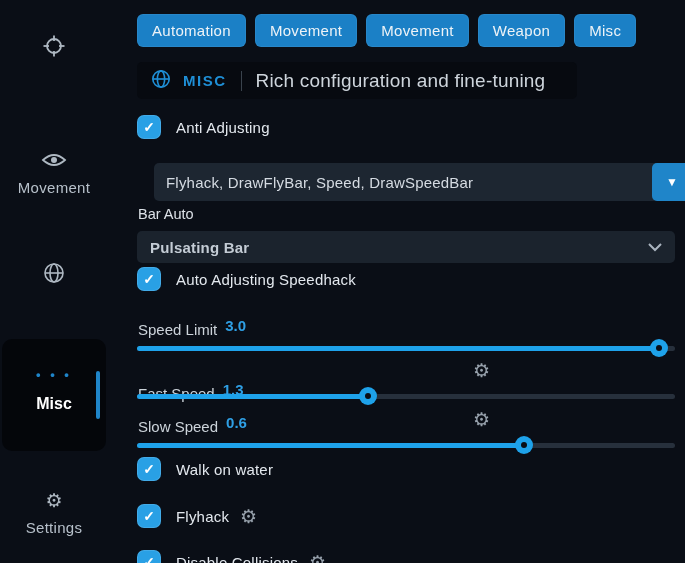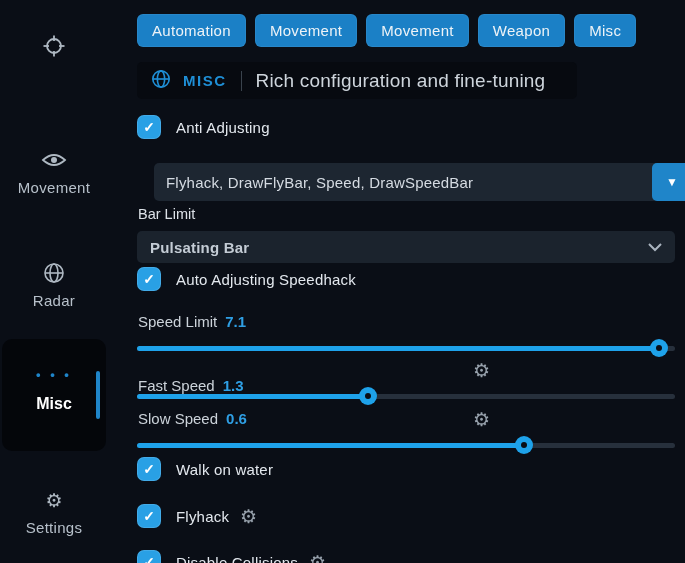--- a/index.html
+++ b/index.html
@@ -42,21 +42,21 @@
                  font-size:12px;display:flex;align-items:center;justify-content:center;cursor:pointer;}
 
   .fldlbl{position:absolute;left:1px;color:#dde2e8;font-size:14.5px;}
 
   .select{position:absolute;top:231px;left:0;width:538px;height:32px;background:#1b232d;border-radius:5px;
           display:flex;align-items:center;padding:0 13px;cursor:pointer;}
   .select .val{flex:1;color:#c4ccd5;font-size:15px;font-weight:bold;letter-spacing:.2px;}
   .select .chev{color:#aab4bf;}
 
   .sliderlbl{position:absolute;left:1px;display:flex;gap:8px;align-items:center;font-size:15px;}
-  .sliderlbl .t{color:#ccd3da;}
+  .sliderlbl .t{color:#ccd3da;margin-top:8px;}
   .sliderlbl .v{color:#2f9fe4;font-weight:bold;}
   .row-gear{position:absolute;left:336px;color:#97a1ac;cursor:pointer;}
 
   .slider{position:absolute;left:0;width:538px;height:18px;cursor:pointer;}
   .slider .track{position:absolute;top:7px;left:0;width:100%;height:5px;background:#27303c;border-radius:3px;}
   .slider .fill{position:absolute;top:7px;left:0;height:5px;background:#1ea2ea;border-radius:3px;}
   .slider .thumb{position:absolute;top:0;width:18px;height:18px;border-radius:50%;background:#1ea2ea;transform:translateX(-50%);}
   .slider .thumb::after{content:"";position:absolute;left:6px;top:6px;width:6px;height:6px;border-radius:50%;background:#0a0e16;}
 </style>
 </head>
@@ -93,21 +93,20 @@
   <div class="side-item" style="top:260px;">
     <div class="ic">
       <svg width="22" height="22" viewBox="0 0 22 22">
           <g stroke="#aeb8c2" stroke-width="1.6" fill="none">
         <circle cx="11" cy="11" r="9"></circle>
             <ellipse cx="11" cy="11" rx="4" ry="9"></ellipse>
             <line x1="2" y1="11" x2="20" y2="11"></line>
           </g>
         </svg>
     </div>
-    <div class="lbl">Radar</div>
   </div>
 
   <div class="misc-box">
     <div class="dots">• • •</div>
     <div class="lbl">Misc</div>
     <div class="bar"></div>
   </div>
 
   <div class="side-item" style="top:487px;">
     <div class="ic gear-glyph">⚙</div>
@@ -142,39 +141,39 @@
     <div class="chkrow" style="top:115px;">
       <span class="chk">✓</span>
       <span class="lbl">Anti Adjusting</span>
     </div>
 
     <div class="multisel">
       <span class="val">Flyhack, DrawFlyBar, Speed, DrawSpeedBar</span>
       <button class="btn">▼</button>
     </div>
 
-    <div class="fldlbl" style="top:206px;">Bar Limit</div>
+    <div class="fldlbl" style="top:206px;">Bar Auto</div>
 
     <div class="select">
       <span class="val">Pulsating Bar</span>
       <span class="chev">
         <svg width="14" height="9" viewBox="0 0 14 9">
             <polyline points="1,1 7,7 13,1" fill="none" stroke="#aab4bf" stroke-width="2"></polyline>
           </svg>
       </span>
     </div>
 
     <div class="chkrow" style="top:267px;">
       <span class="chk">✓</span>
       <span class="lbl">Auto Adjusting Speedhack</span>
     </div>
 
     <div class="sliderlbl" style="top:313px;">
       <span class="t">Speed Limit</span>
-      <span class="v">7.1</span>
+      <span class="v">3.0</span>
     </div>
     <div class="slider" style="top:339px;">
       <div class="track"></div>
       <div class="fill" style="width: 97%;"></div>
       <div class="thumb" style="left: 97%;"></div>
     </div>
 
     <div class="sliderlbl" style="top:377px;text-align:right;">
       <span class="t">Fast Speed</span>
       <span class="v">1.3</span>

